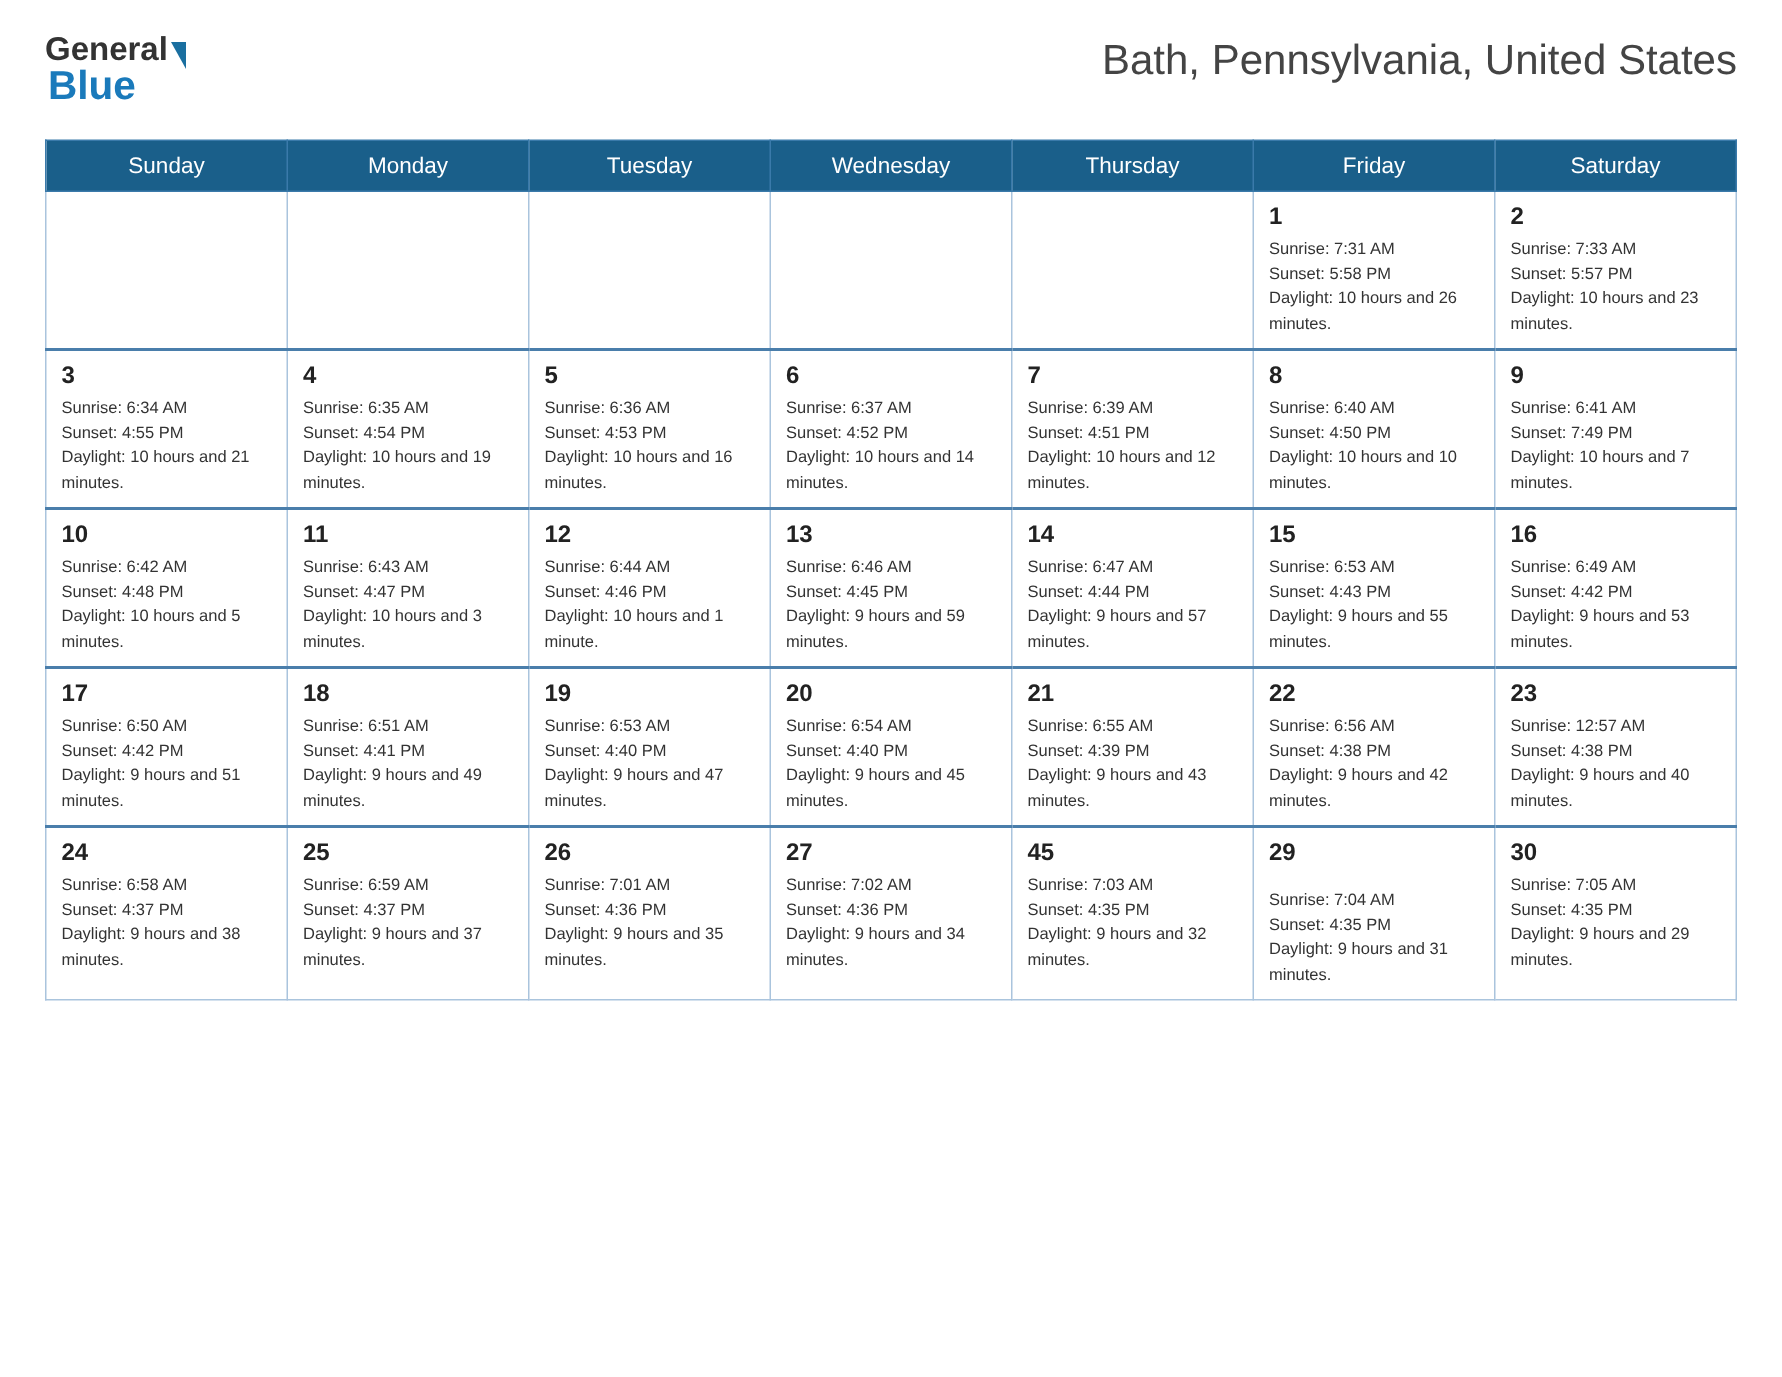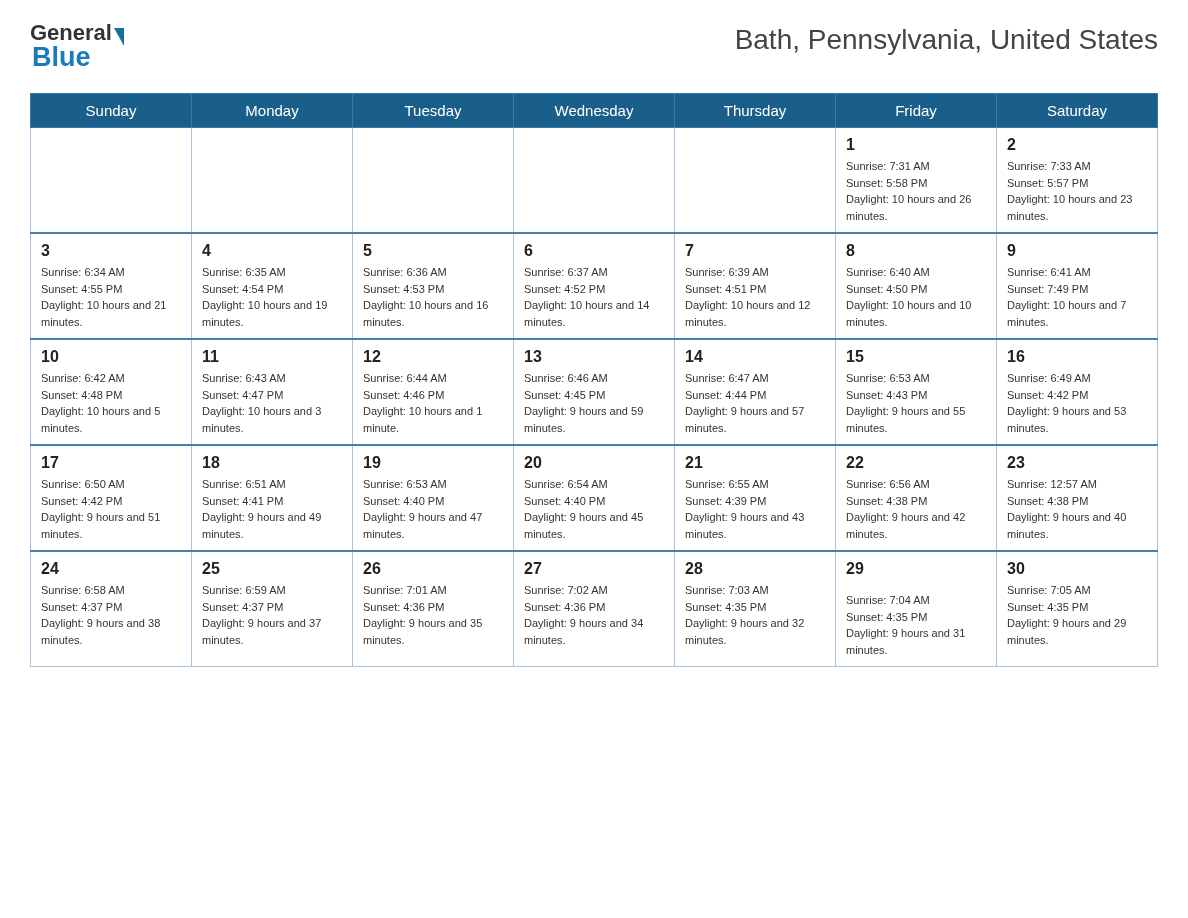--- a/index.html
+++ b/index.html
@@ -295,21 +295,21 @@
 Sunset: 4:36 PM
 Daylight: 9 hours and 35 minutes.</div>
         </td>
         <td>
           <div class="day-num">27</div>
           <div class="day-info" style="white-space: pre-line;">Sunrise: 7:02 AM
 Sunset: 4:36 PM
 Daylight: 9 hours and 34 minutes.</div>
         </td>
         <td>
-          <div class="day-num">28</div>
+          <div class="day-num">45</div>
           <div class="day-info" style="white-space: pre-line;">Sunrise: 7:03 AM
 Sunset: 4:35 PM
 Daylight: 9 hours and 32 minutes.</div>
         </td>
         <td>
           <div class="day-num">29</div>
           <div class="day-info" style="white-space: pre-line; margin-top: 14px;">Sunrise: 7:04 AM
 Sunset: 4:35 PM
 Daylight: 9 hours and 31 minutes.</div>
         </td>

